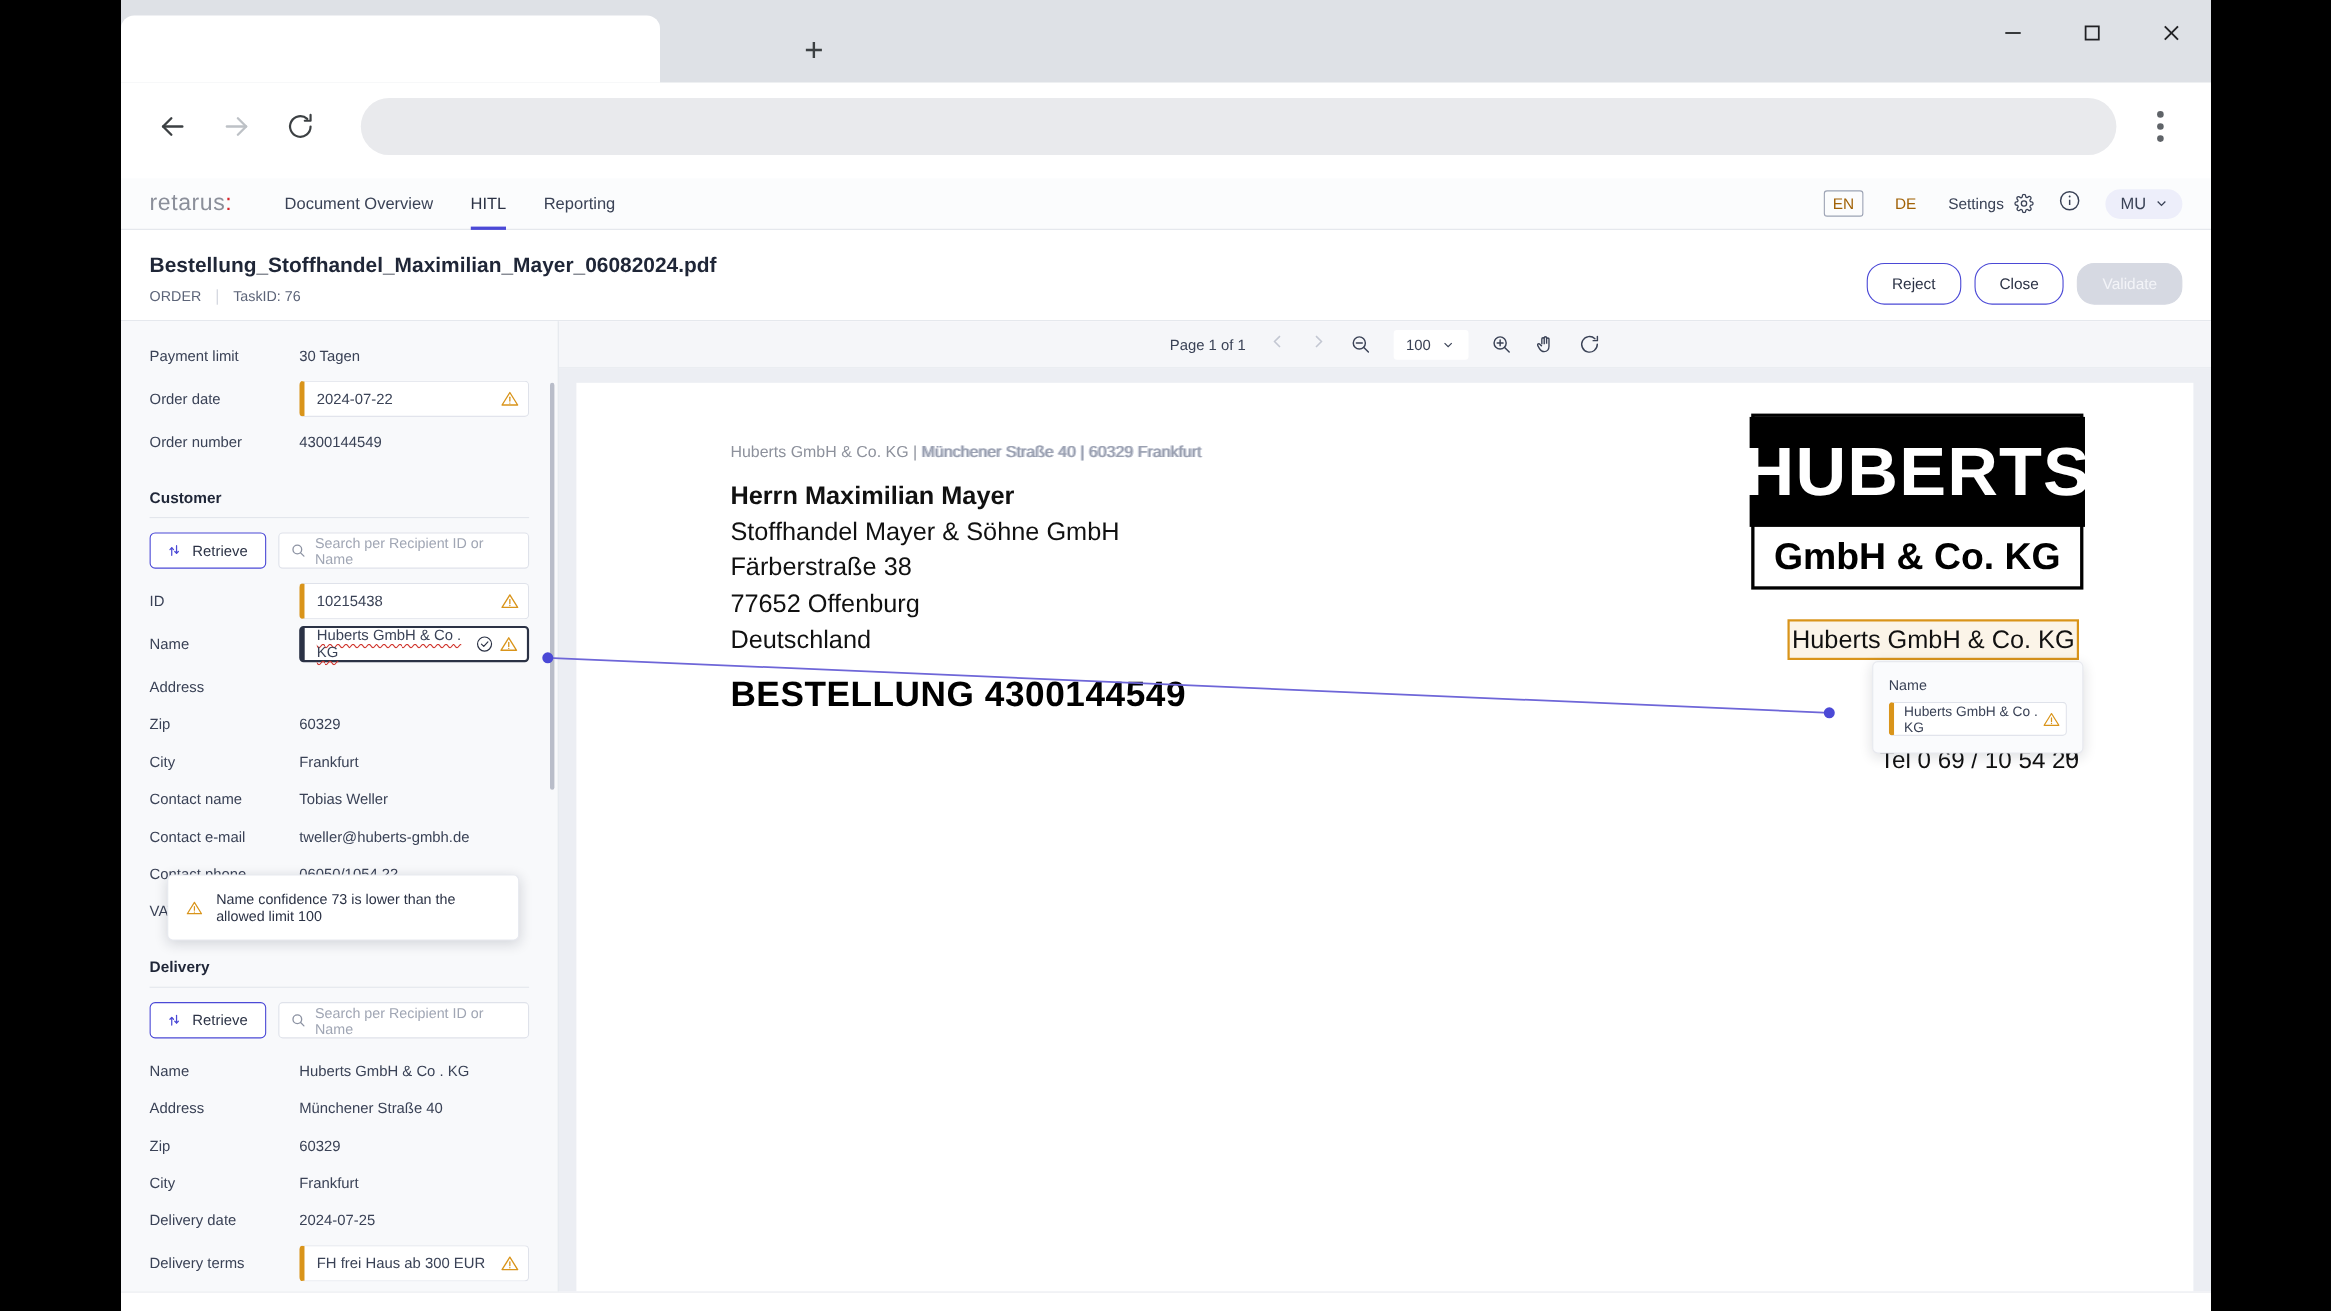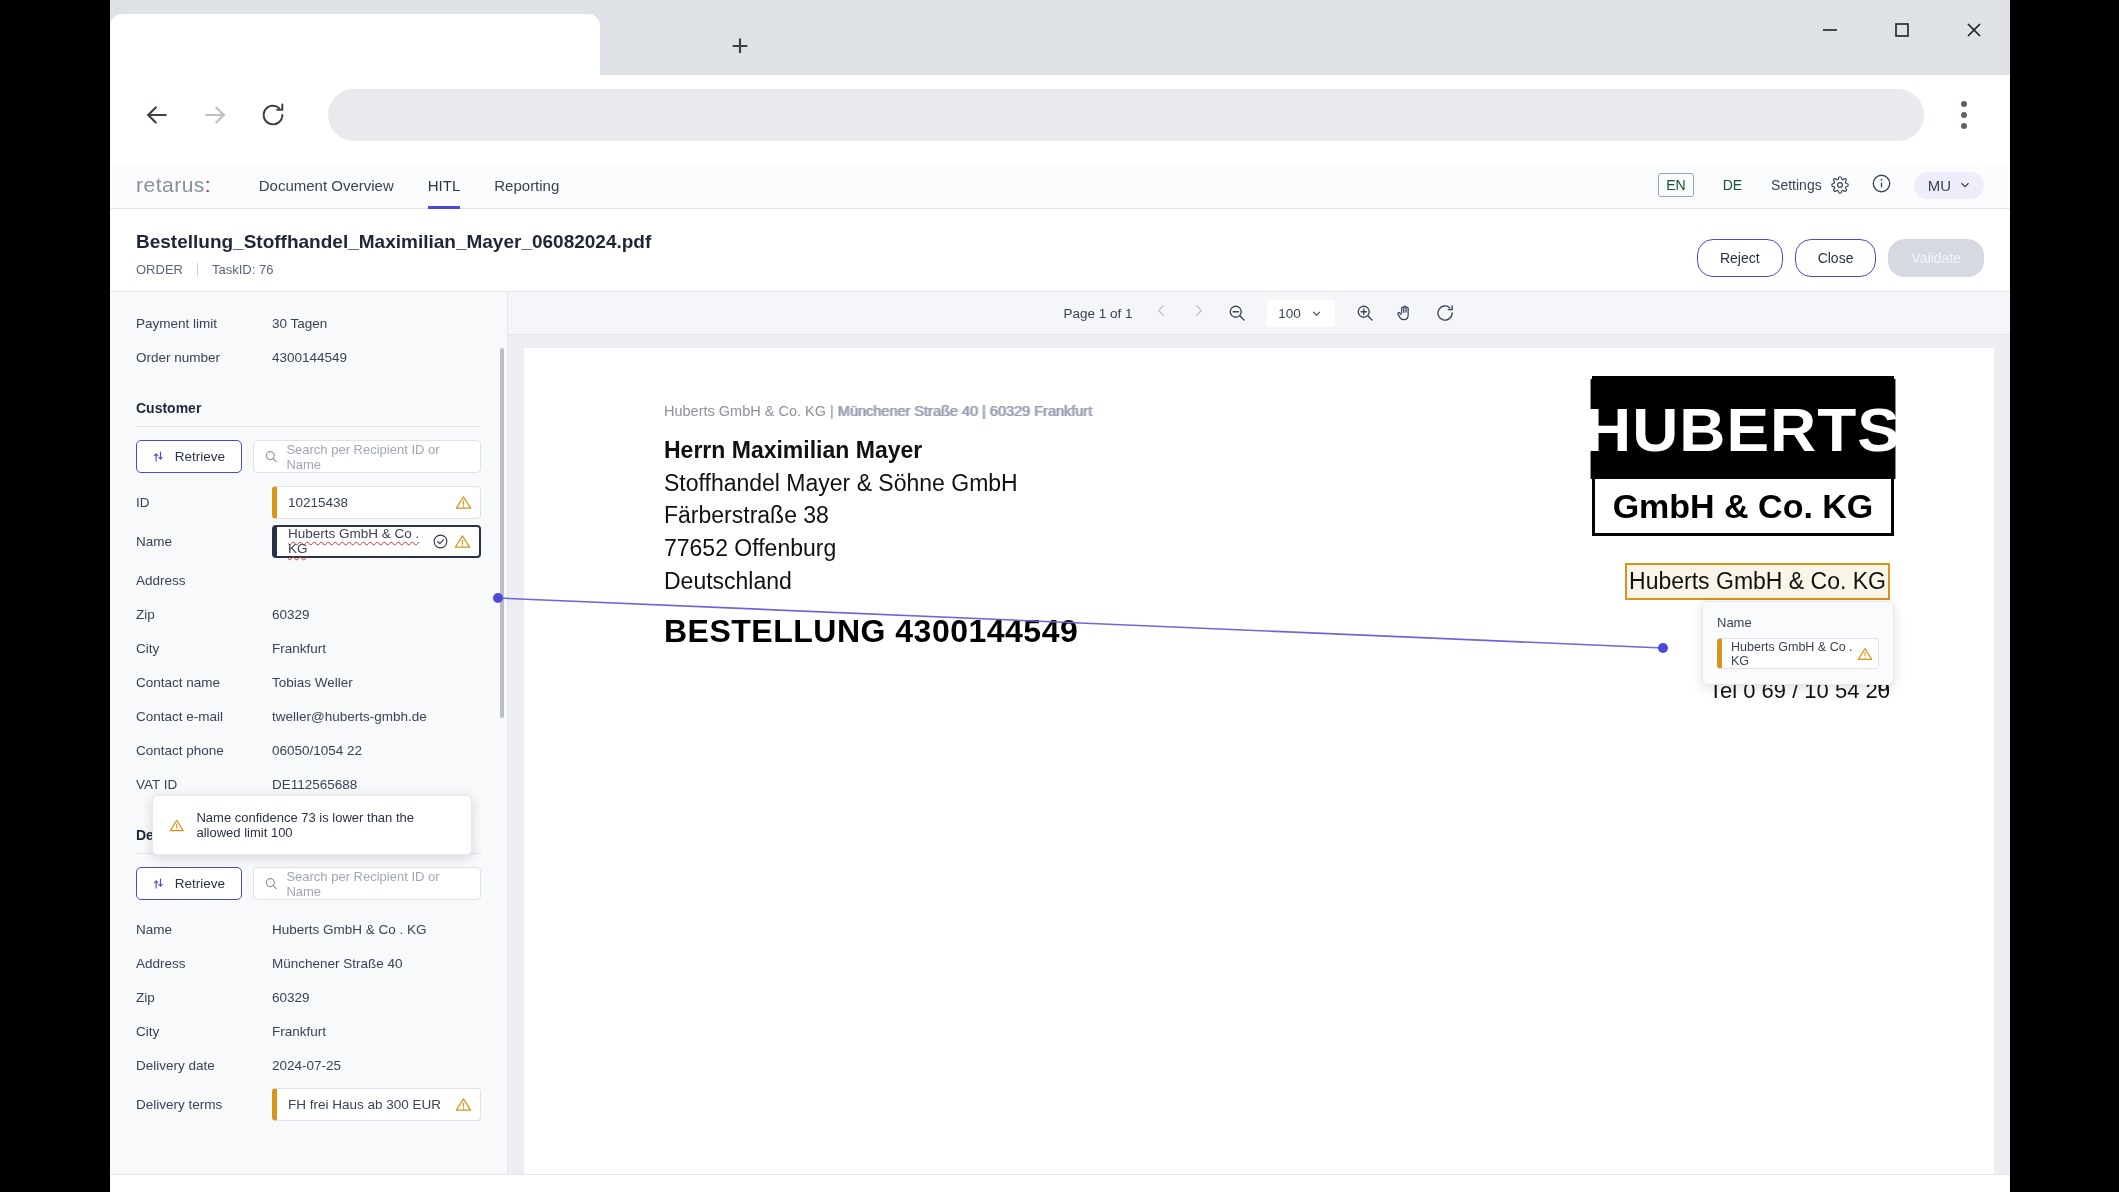--- a/index.html
+++ b/index.html
@@ -40,21 +40,21 @@
   .appnav {
     height:47px; background:#fbfcfd; border-bottom:1px solid #e3e6ec;
     display:flex; align-items:center; padding:0 26px; position:relative;
   }
   .logo { font-size:21px; color:#8b8f9a; letter-spacing:.5px; margin-right:48px; font-weight:400; }
   .logo .dots { color:#d8232a; letter-spacing:0; }
   .navitem { font-size:15px; color:#3a4256; margin-right:34px; position:relative; height:47px; display:flex; align-items:center; }
   .navitem.active { color:#2b3245; }
   .navitem.active:after { content:""; position:absolute; left:0; right:0; bottom:0; height:3px; background:#4b49d6; }
   .navright { margin-left:auto; display:flex; align-items:center; gap:22px; }
-  .lang { font-size:14px; color:#14532d; padding:3px 7px; }
+  .lang { font-size:14px; color:#a16207; padding:3px 7px; }
   .lang.sel { border:1px solid #9ca3b4; border-radius:3px; }
   .settings { display:flex; align-items:center; gap:9px; font-size:14px; color:#3a4256; }
   .avatar { display:flex; align-items:center; gap:7px; background:#edeefa; border-radius:20px; padding:5px 12px 5px 14px; font-size:15px; color:#3a4256;}
 
   .dochead { padding:22px 26px 14px 26px; display:flex; align-items:flex-start; border-bottom:1px solid #e3e6ec; }
   .doctitle { font-size:19px; font-weight:700; color:#1f2637; }
   .docmeta { margin-top:9px; font-size:13px; color:#5c6478; display:flex; align-items:center; gap:14px;}
   .docmeta .sep { width:1px; height:14px; background:#ccd0da; display:inline-block; }
   .headbtns { margin-left:auto; display:flex; gap:12px; padding-top:8px; }
   .btn { font-size:14px; padding:10px 22px; border-radius:16px; border:1px solid #4b49d6; color:#2b3245; background:#fff; }
@@ -242,20 +242,33 @@
 
   <div class="body">
 
     <div class="side">
 
       <div class="row">
         <div class="lbl">Payment limit</div>
         <div class="val">30 Tagen</div>
       </div>
 
+      <div class="row" style="margin:5px 0;">
+        <div class="lbl">Order date</div>
+        <div class="field warn">
+          <span class="txt">2024-07-22</span>
+          <span class="icons">
+            <svg width="17" height="17" viewBox="0 0 24 24" fill="none" stroke="#d9941a" stroke-width="1.7" stroke-linejoin="round">
+                <path d="M12 4 22 20H2z"></path>
+                <line x1="12" y1="10" x2="12" y2="15" stroke-linecap="round"></line>
+                <circle cx="12" cy="17.6" r=".9" fill="#d9941a" stroke="none"></circle>
+              </svg>
+          </span>
+        </div>
+      </div>
 
       <div class="row">
         <div class="lbl">Order number</div>
         <div class="val">4300144549</div>
       </div>
 
       <div class="secthead">Customer</div>
       <div class="divider"></div>
 
       <div class="retrieve-row">

